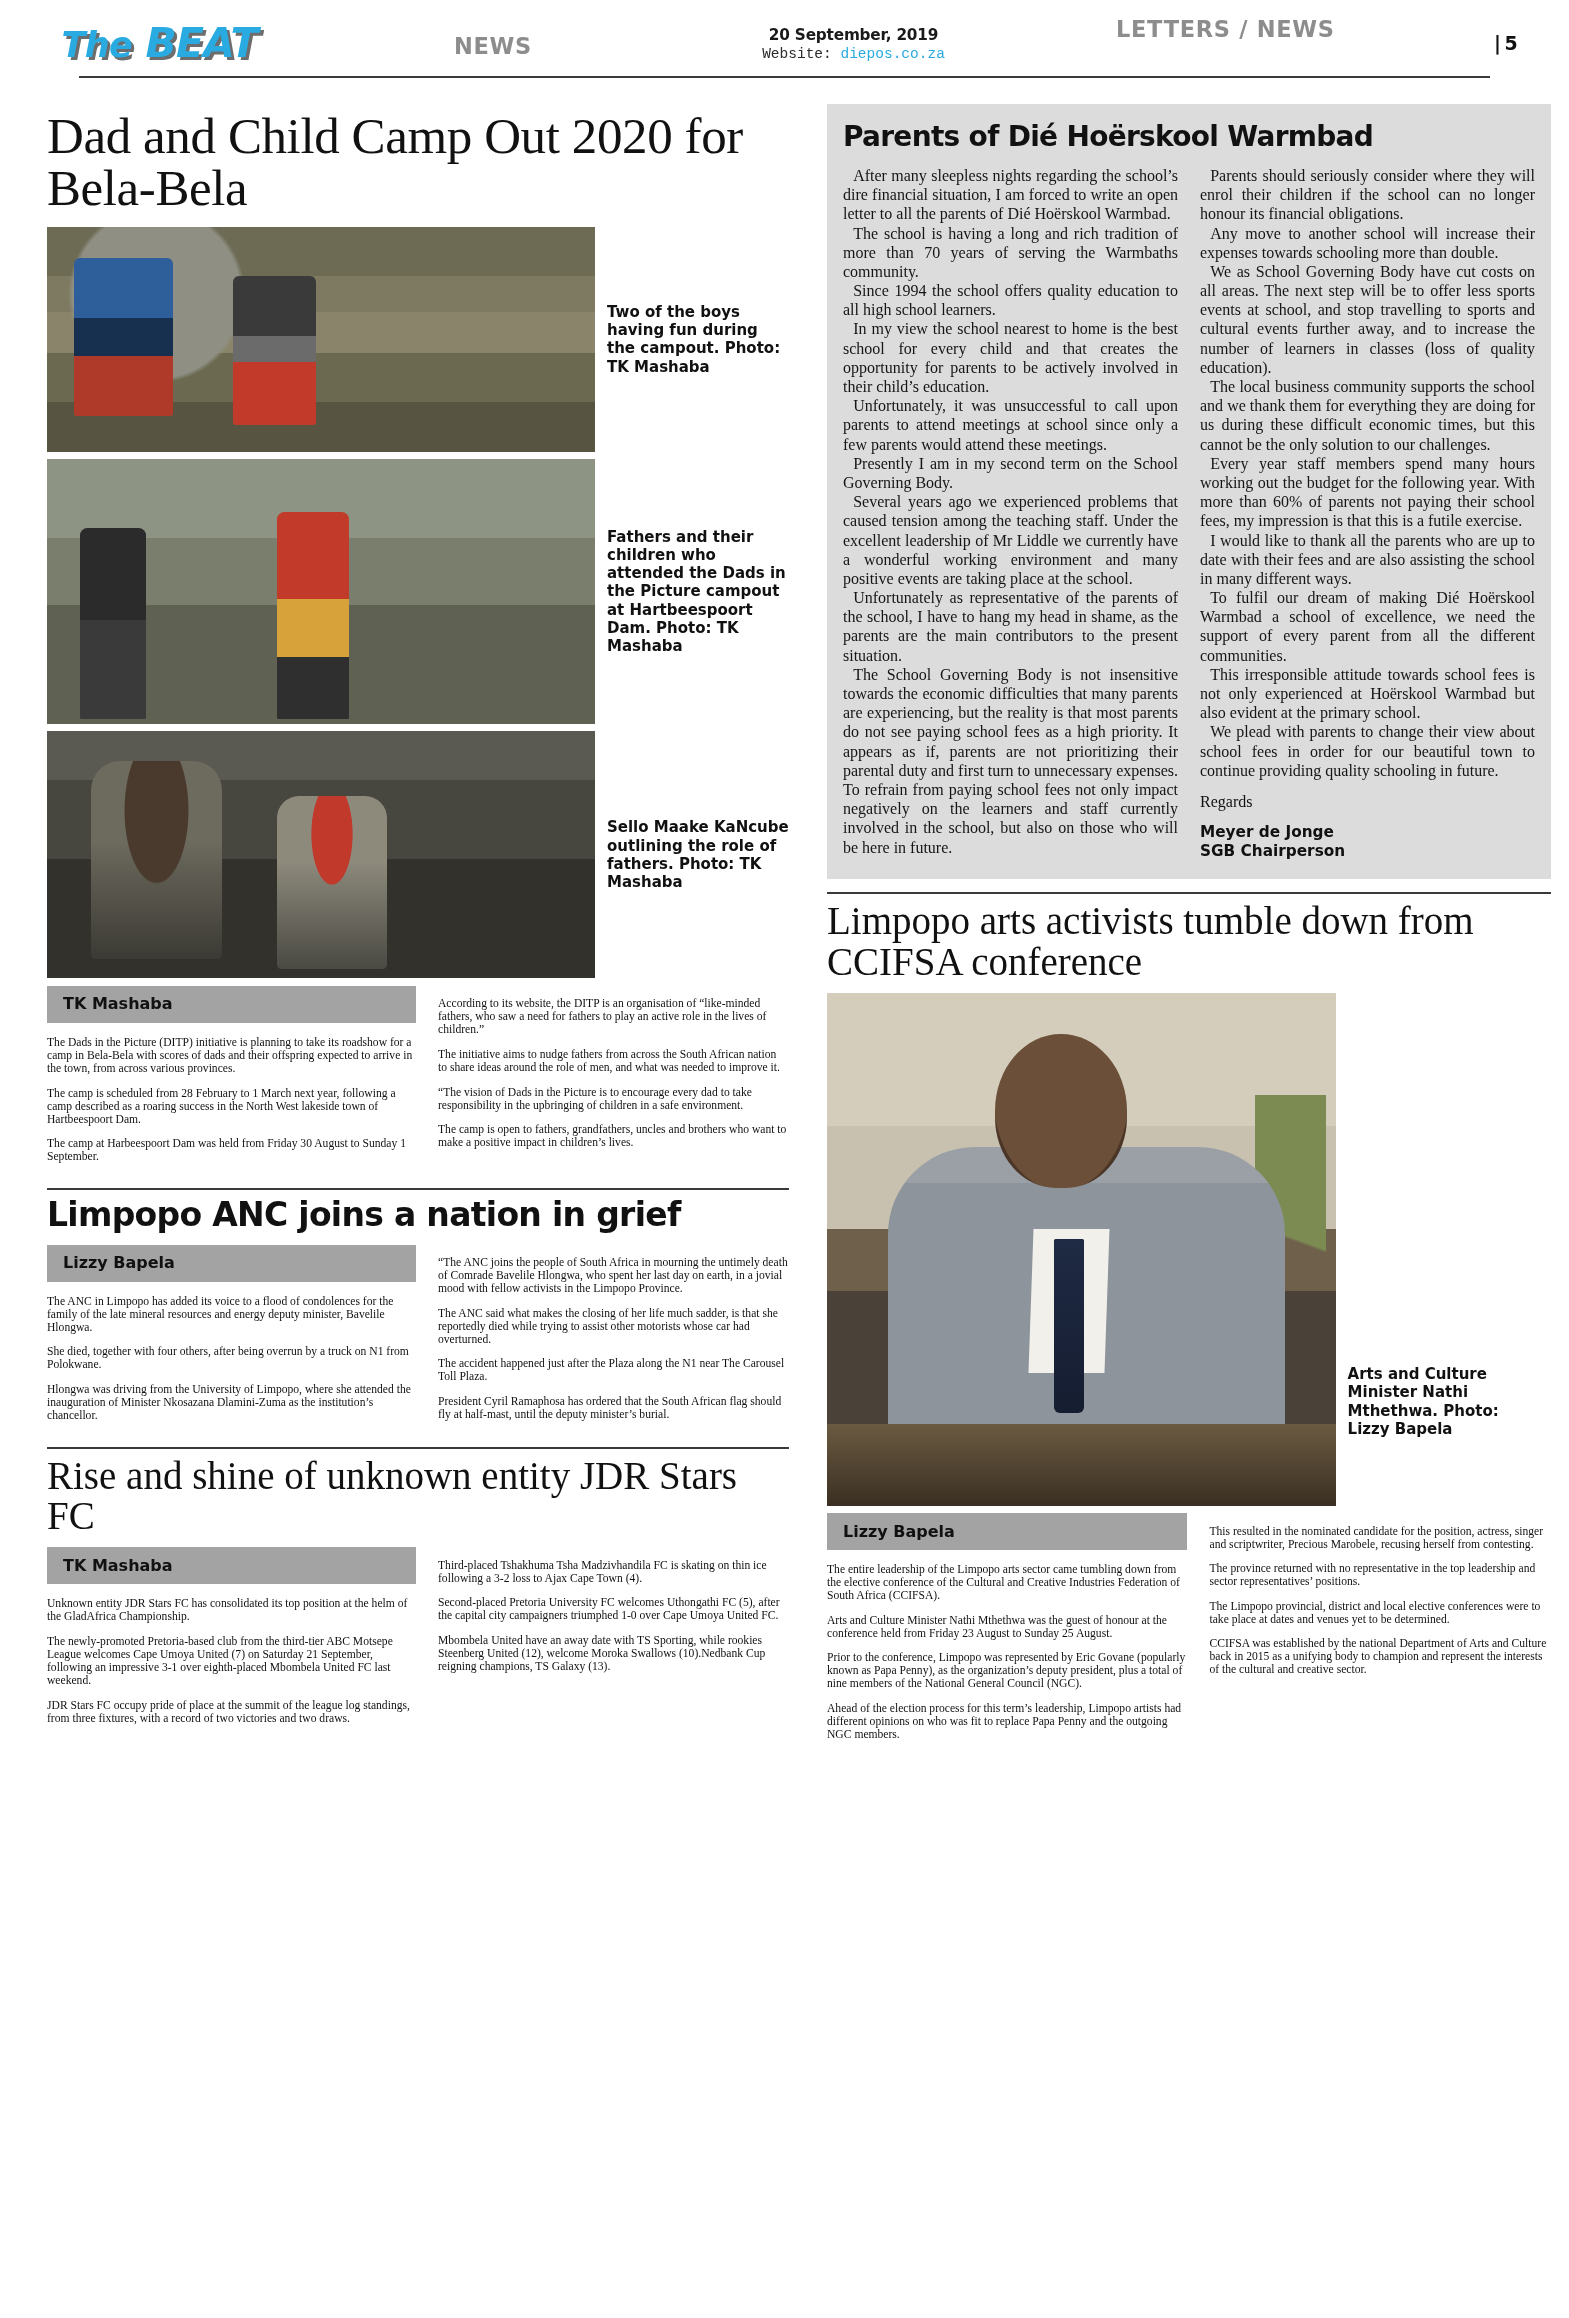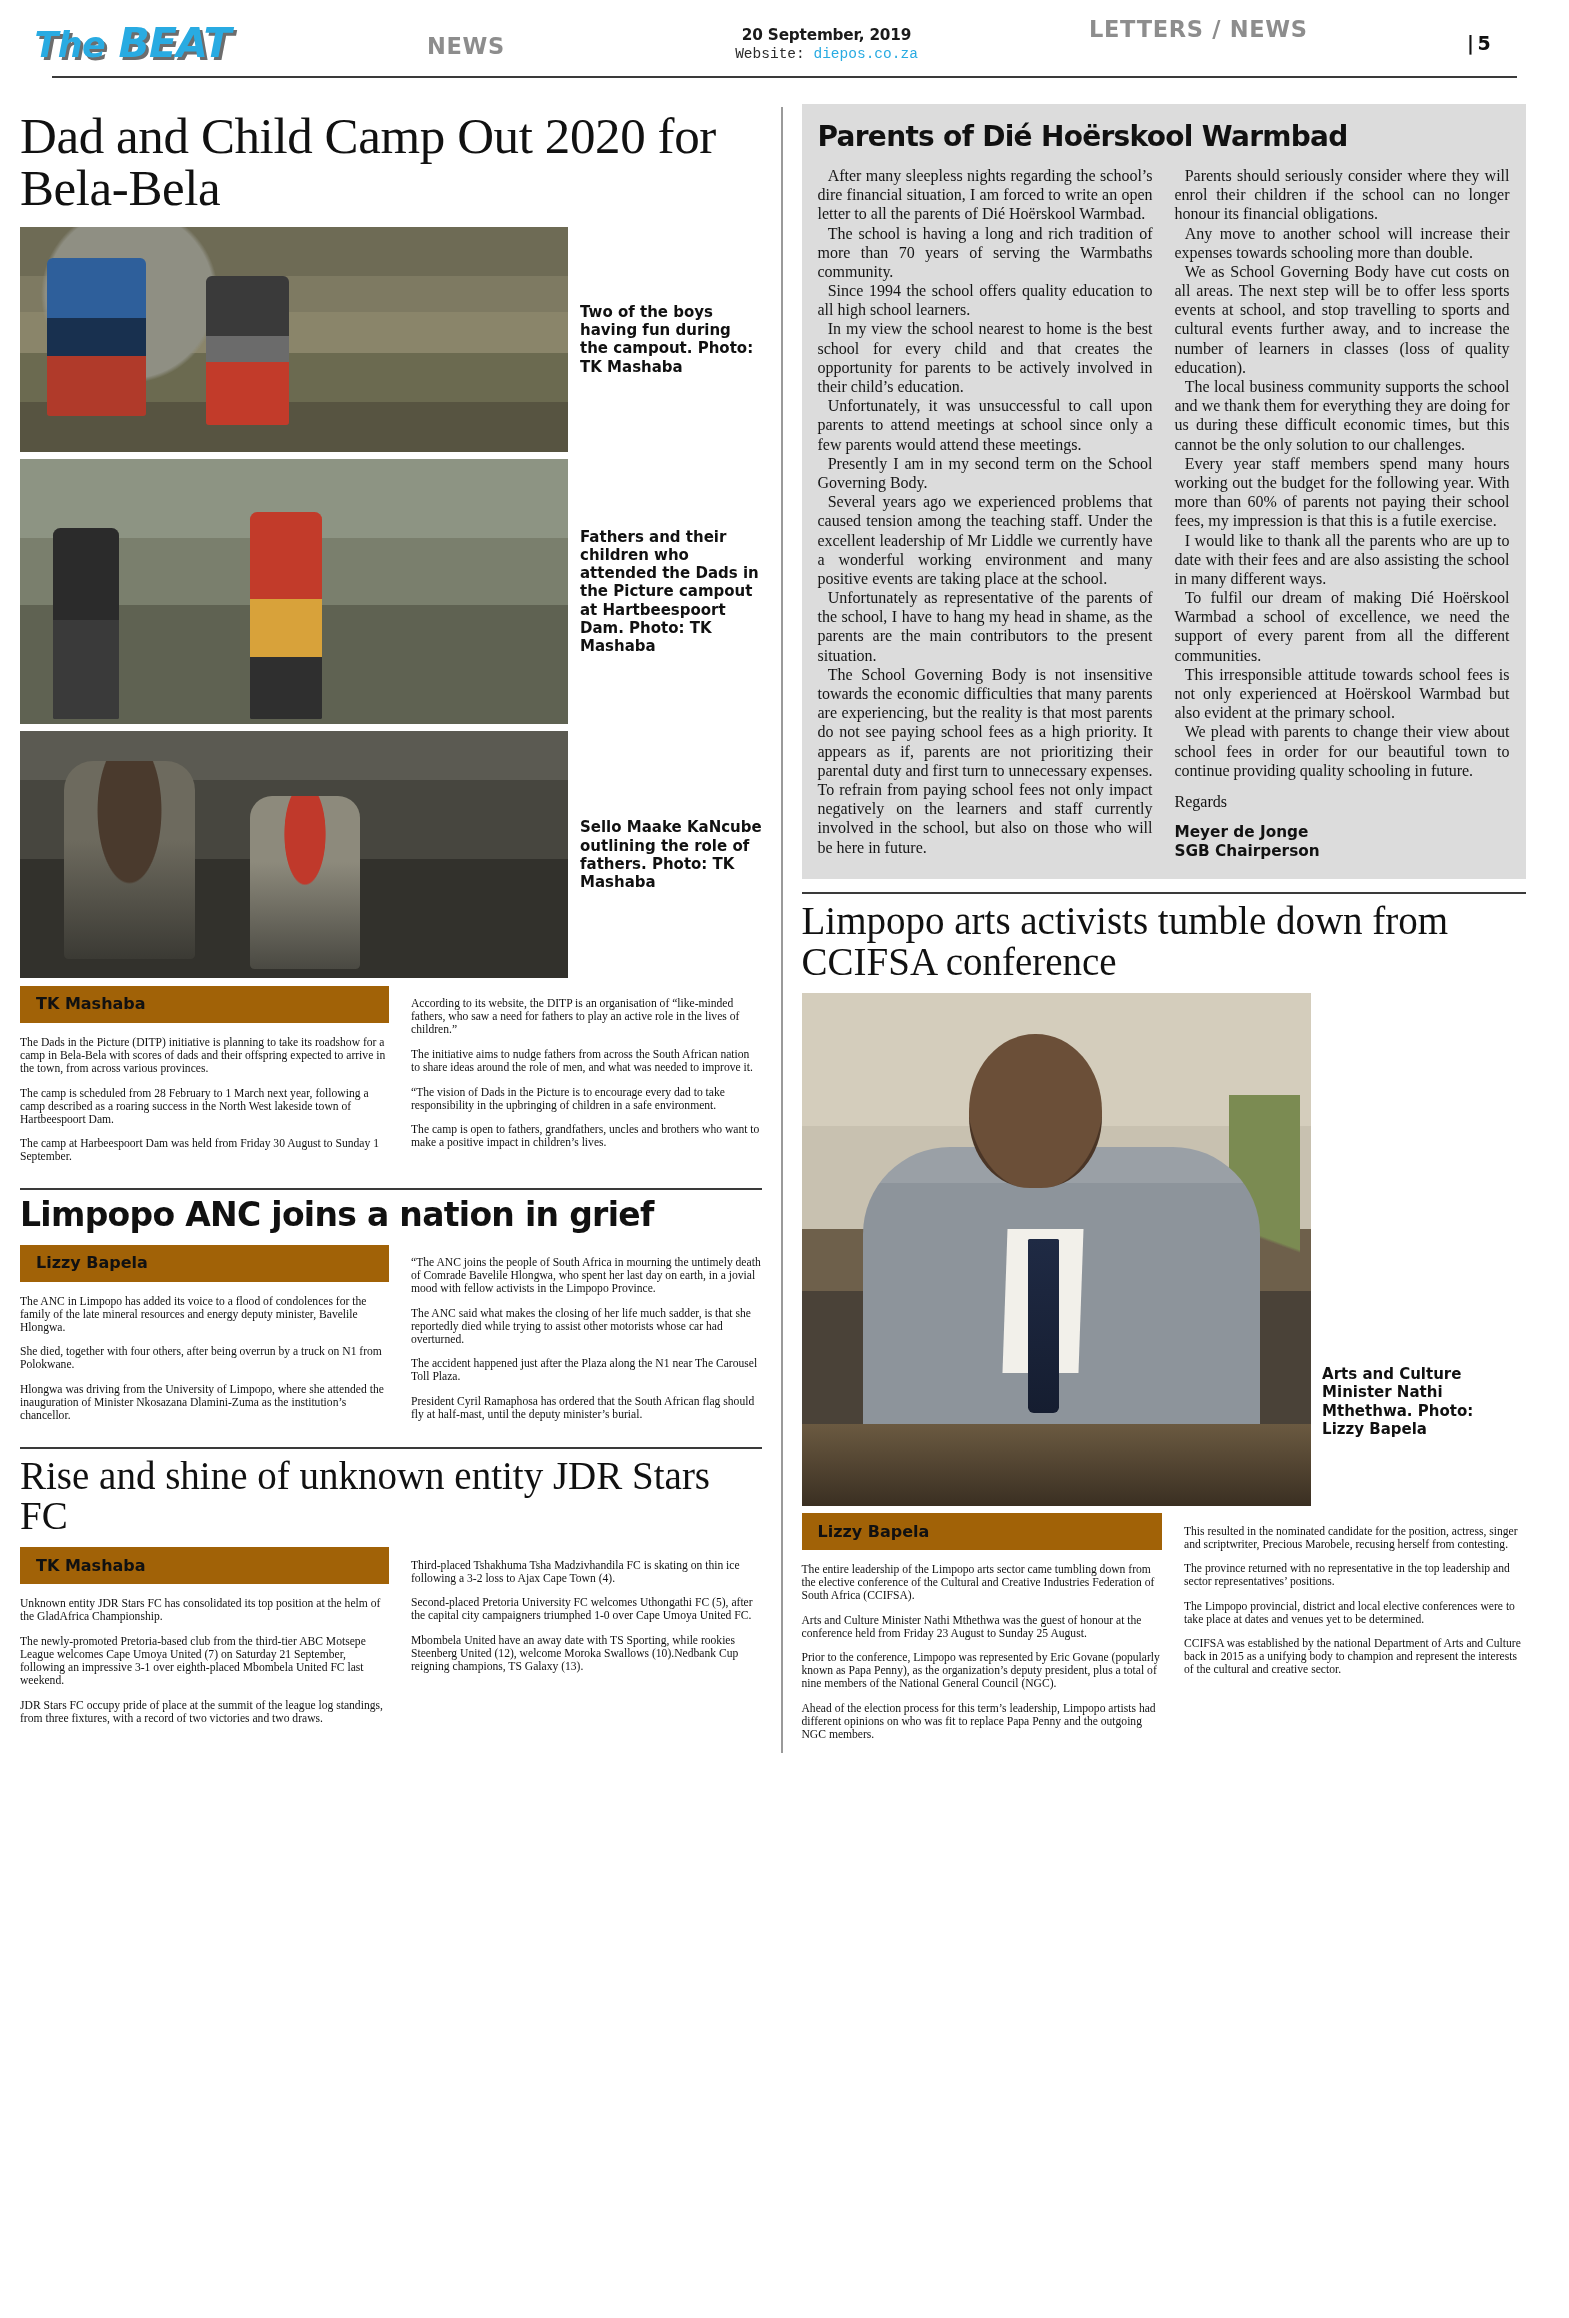--- a/index.html
+++ b/index.html
@@ -4,21 +4,21 @@
 <style>
   * { box-sizing: border-box; }
   html, body { margin:0; padding:0; }
   body {
     width: 1569px; height: 2319px;
     background: #ffffff;
     font-family: "Liberation Serif", serif;
     color: #111;
     overflow: hidden;
   }
-  .page { position: relative; width:1569px; height:1777px; padding: 0 20px; }
+  .page { position: relative; width:1569px; height:1777px; padding: 0 47px; }
 
   
   .masthead { position:relative; height: 79px; }
   .logo {
     position:absolute; left: 14.5px; top: 19px;
     font-family: "DejaVu Sans", sans-serif;
     font-weight: 700; font-style: italic;
     font-size: 41px; letter-spacing: -0.7px;
     color:#29ABE2;
     text-shadow: 2.9px 2.9px 0 #6d6d6d;
@@ -79,21 +79,21 @@
     font-weight: 700;
     font-size: 33px;
     line-height: 1.05;
     margin: 8.7px 0 11.6px 0;
     letter-spacing:-0.7px;
     color:#111;
   }
 
   
   .byline {
-    background:#a16207;
+    background:#a3a3a3;
     padding: 8.7px 14.5px 9.5px 16px;
     font-family:"DejaVu Sans", sans-serif;
     font-weight:700; font-size:16px; color:#111;
     margin-bottom: 13px;
   }
 
   
   .photo-row { display:flex; gap: 11.6px; margin-bottom: 7.3px; align-items:center; }
   .photo { position:relative; overflow:hidden; background:#6b6b63; }
   .cap {

